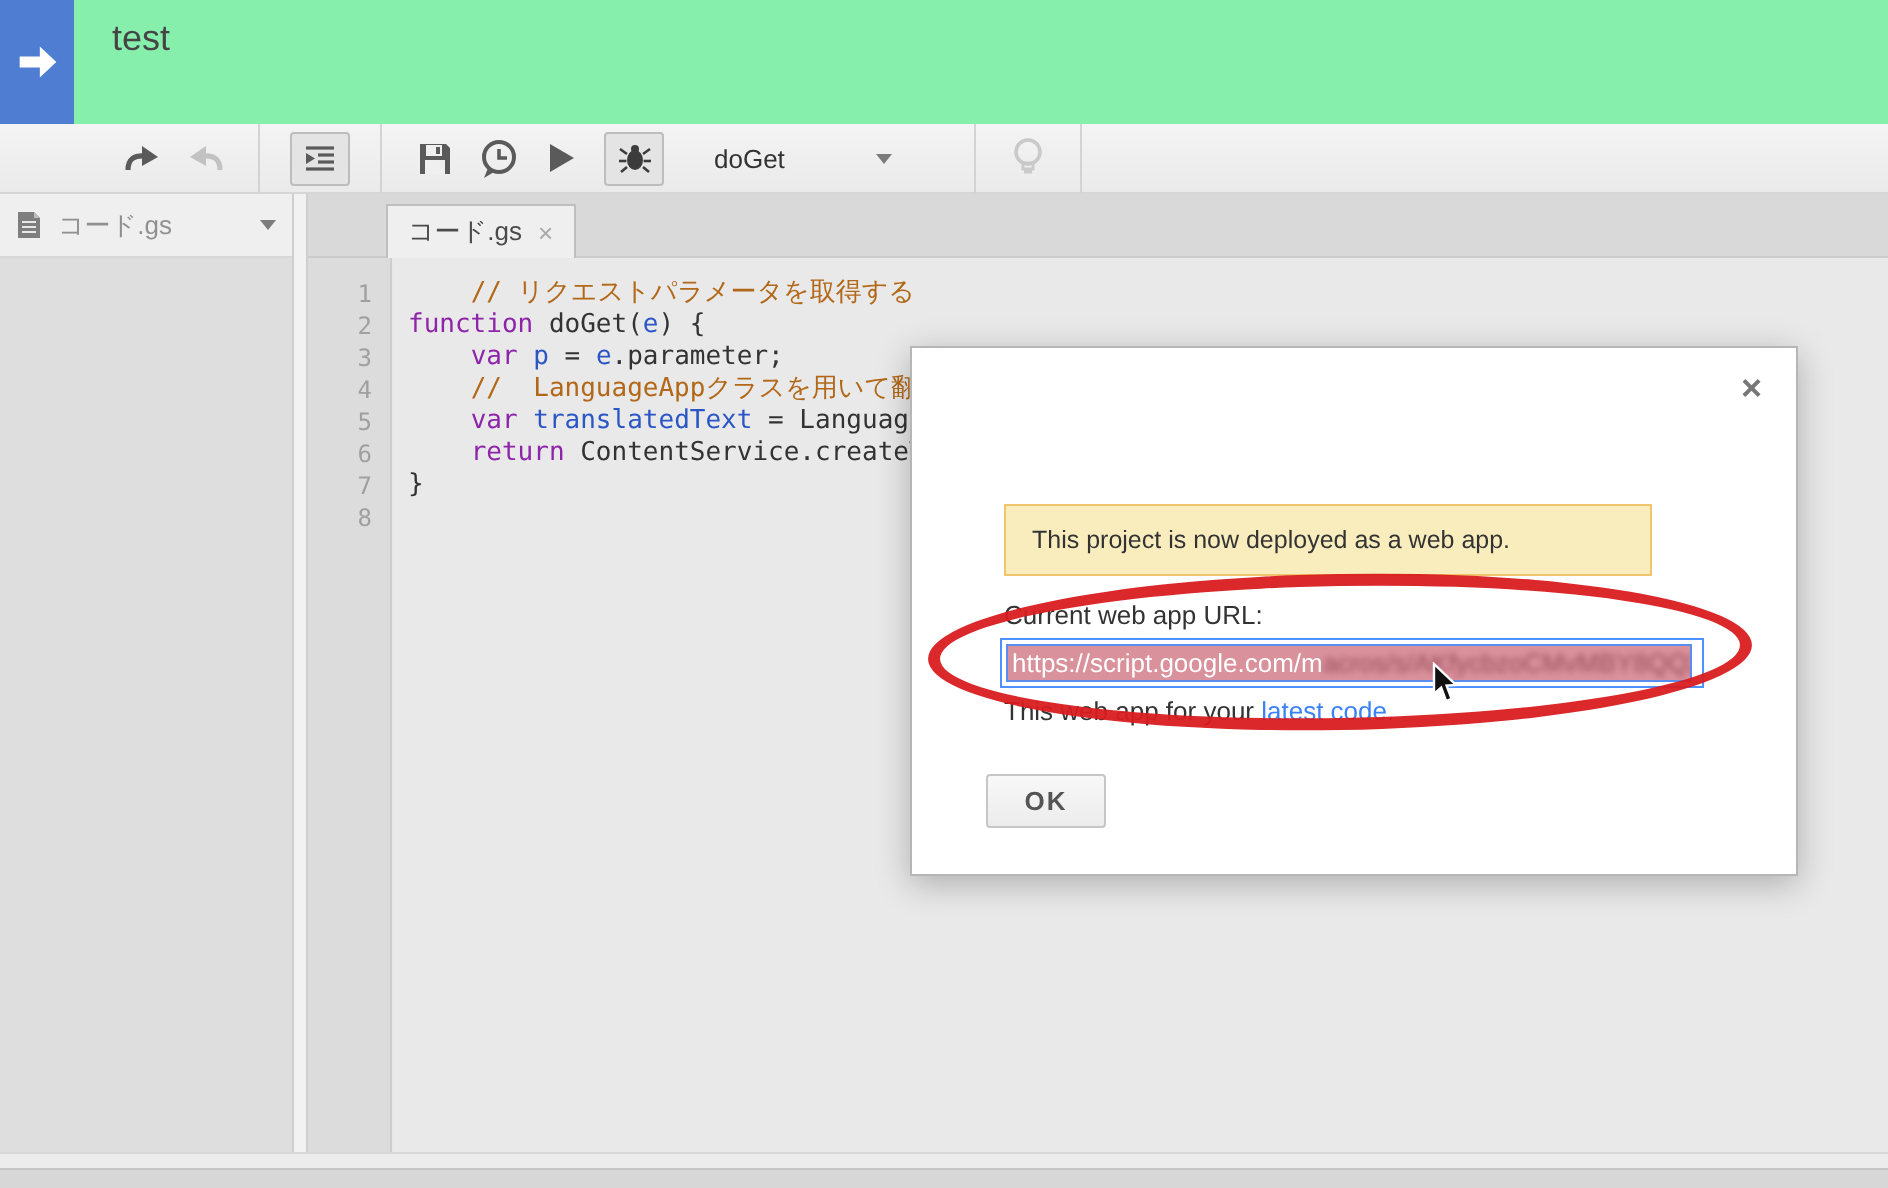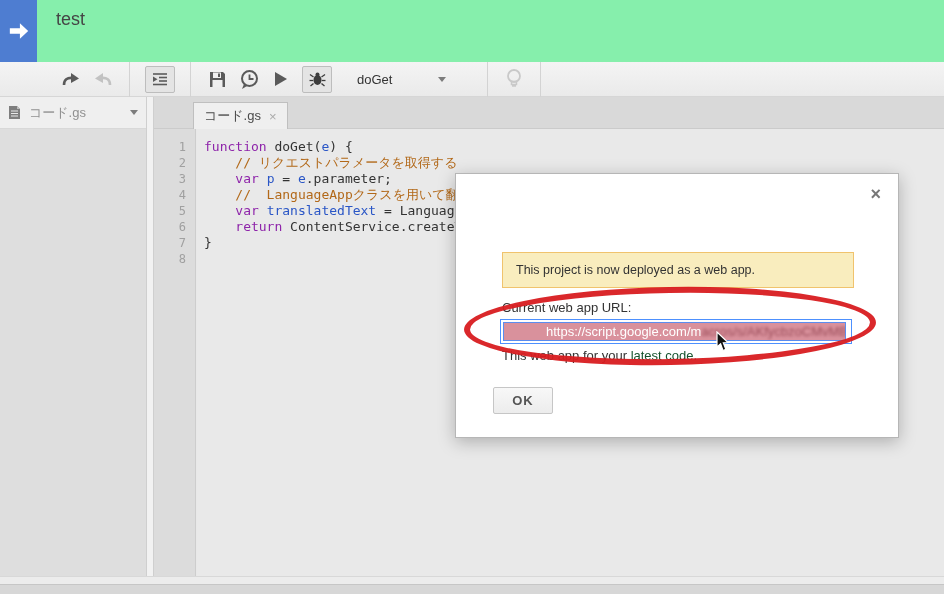--- a/index.html
+++ b/index.html
@@ -56,32 +56,32 @@
 
   
   .status-strip { position:absolute; left:0; top:576px; width:944px; height:8px; background:#ececec; border-top:1px solid #d8d8d8; }
   .hscroll-strip { position:absolute; left:0; top:584px; width:944px; height:10px; background:#d7d7d7; border-top:1px solid #c6c6c6; }
 
   
   .dialog { position:absolute; left:455px; top:173px; width:444px; height:265px; background:#fff;
             border:1px solid #b6b6b6; box-shadow:0 4px 16px rgba(0,0,0,0.25); }
   .dlg-close { position:absolute; right:17px; top:10px; font-size:18px; color:#777; font-weight:bold; cursor:pointer; }
   .dlg-title { position:absolute; left:46px; top:36px; font-size:17px; color:#2b2b2b; }
-  .dlg-banner { position:absolute; left:46px; top:78px; width:352px; height:36px; background:#f9edbe;
+  .dlg-banner { position:absolute; left:46px; top:78px; width:324px; height:36px; background:#f9edbe;
                 border:1px solid #f0c36d; display:flex; align-items:center; padding-left:13px; }
   .dlg-banner span { font-size:12.5px; color:#333; }
   .url-label { position:absolute; left:46px; top:126px; font-size:13px; color:#333; }
   .url-input { position:absolute; left:44px; top:145px; width:352px; height:25px; background:#fff;
                border:1px solid #4d90fe; padding:2px; }
   .url-selection { height:100%; width:99%; background:#d9919c; border:1px solid #5b8def;
                    display:flex; align-items:center; overflow:hidden; }
-  .url-visible { font-size:13px; color:#fff; white-space:pre; padding-left:2px;margin-left:40px; }
+  .url-visible { font-size:13px; color:#fff; white-space:pre; padding-left:2px; }
   .url-redacted { font-size:13px; color:#8e3f4c; white-space:pre; filter:blur(1.6px); opacity:.85; }
   .test-line { position:absolute; left:46px; top:174px; font-size:13px; color:#333; }
-  .test-link { color:#14532d; cursor:pointer;text-align:right; }
+  .test-link { color:#3b82f6; cursor:pointer;text-align:right; }
   .ok-btn { position:absolute; left:37px; top:213px; width:60px; height:27px;
             background:linear-gradient(#f8f8f8,#ececec); border:1px solid #c6c6c6; border-radius:2px;
             font-size:13px; font-weight:bold; color:#555; font-family:"Liberation Sans", sans-serif;
             letter-spacing:1px; cursor:pointer; }
 
   
   .red-ellipse { position:absolute; left:464px; top:287px; width:412px; height:78px;
                  border:6px solid rgba(216,28,32,0.95); border-radius:50%; transform:rotate(-1deg);
                  pointer-events:none; }
   .mouse-cursor { position:absolute; left:716px; top:331px; pointer-events:none; }
@@ -202,22 +202,22 @@
         <div class="num">1</div>
         <div class="num">2</div>
         <div class="num">3</div>
         <div class="num">4</div>
         <div class="num">5</div>
         <div class="num">6</div>
         <div class="num">7</div>
         <div class="num">8</div>
       </div>
     <div class="code-area">
+        <div class="code-line"><span class="pl">    </span><span class="cm">// リクエストパラメータを取得する</span></div>
         <div class="code-line"><span class="kw">function</span><span class="pl"> doGet(</span><span class="id">e</span><span class="pl">) {</span></div>
-        <div class="code-line"><span class="pl">    </span><span class="cm">// リクエストパラメータを取得する</span></div>
         <div class="code-line"><span class="pl">    </span><span class="kw">var</span><span class="pl"> </span><span class="id">p</span><span class="pl"> = </span><span class="id">e</span><span class="pl">.parameter;</span></div>
         <div class="code-line"><span class="pl">    </span><span class="cm">//  LanguageAppクラスを用いて翻訳を</span></div>
         <div class="code-line"><span class="pl">    </span><span class="kw">var</span><span class="pl"> </span><span class="id">translatedText</span><span class="pl"> = LanguageApp</span></div>
         <div class="code-line"><span class="pl">    </span><span class="kw">return</span><span class="pl"> ContentService.createTex</span></div>
         <div class="code-line"><span class="pl">}</span></div>
         <div class="code-line"></div>
       </div>
   </div>
 
   <div class="status-strip"></div>

